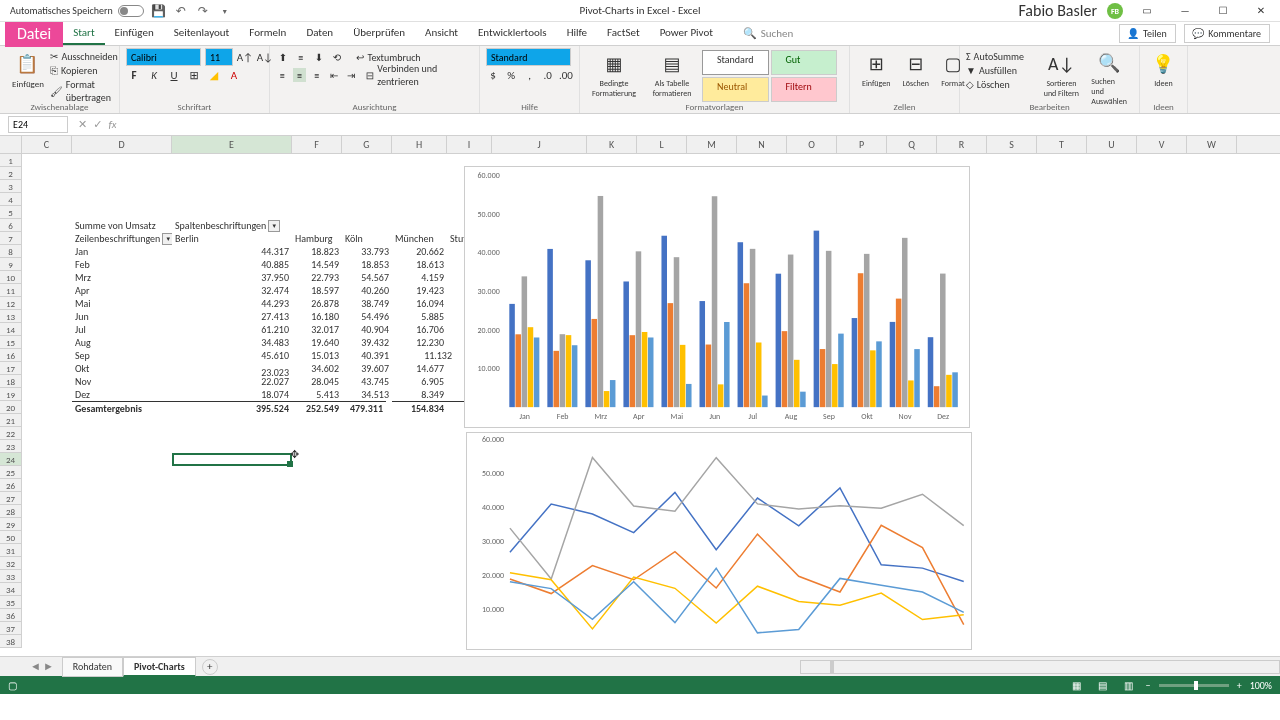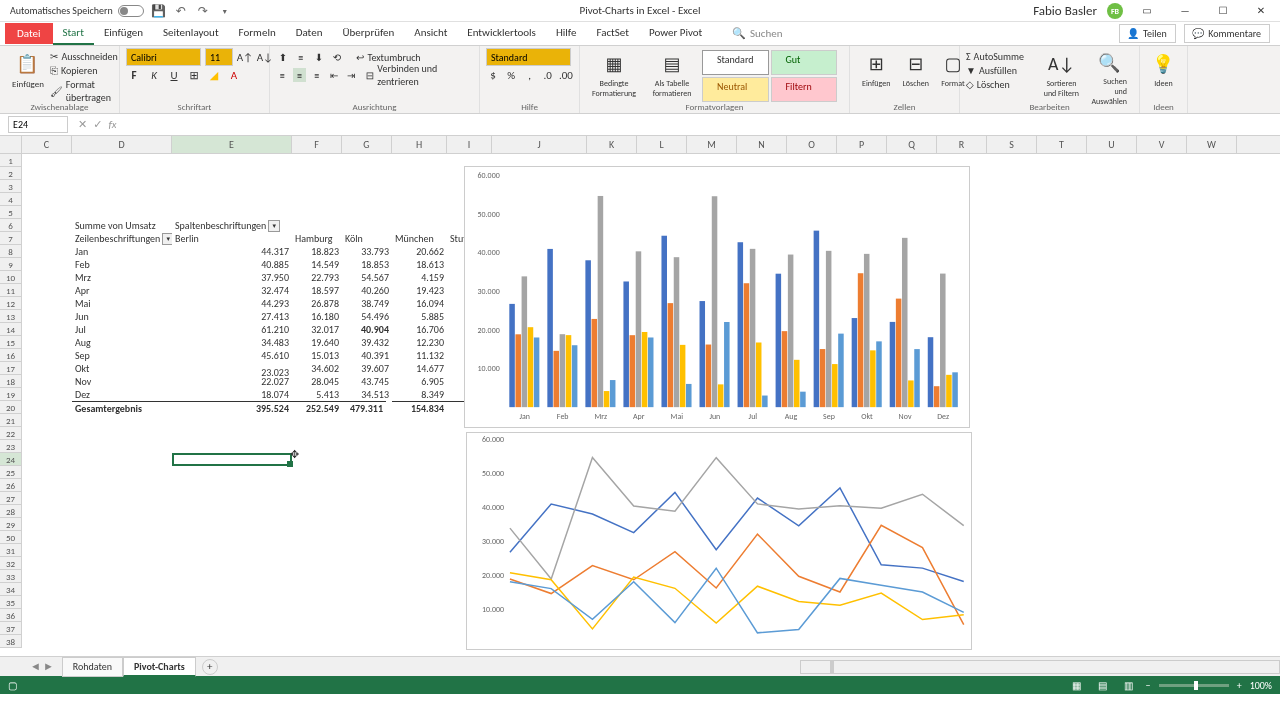--- a/index.html
+++ b/index.html
@@ -12,36 +12,36 @@
 .toggle { width: 26px; height: 12px; border: 1px solid #888; border-radius: 6px; position: relative; }
 .toggle::after { content: ''; position: absolute; left: 1px; top: 1px; width: 8px; height: 8px; border-radius: 50%; background: #888; }
 .qat-icon { width: 14px; height: 14px; display: flex; align-items: center; justify-content: center; font-size: 12px; color: #666; cursor: pointer; }
 .title-center { position: absolute; left: 50%; transform: translateX(-50%); font-size: 11px; }
 .title-right { margin-left: auto; display: flex; align-items: center; gap: 10px; padding-right: 5px; }
 .user-badge { width: 16px; height: 16px; border-radius: 50%; background: #6fbf44; color: #fff; display: flex; align-items: center; justify-content: center; font-size: 8px; font-weight: bold; }
 .win-btn { width: 28px; height: 22px; display: flex; align-items: center; justify-content: center; font-size: 10px; cursor: pointer; }
 
 
 .ribbon-tabs { height: 24px; display: flex; align-items: center; background: #fff; border-bottom: 1px solid #d0d0d0; padding-left: 5px; }
-.tab-file { background: #ef4444; color: #fff; padding: 4px 12px; font-size: 11px; cursor: pointer; }
+.tab-file { background: #ec4899; color: #fff; padding: 4px 12px; font-size: 16px; cursor: pointer; }
 .tab { padding: 4px 10px; font-size: 11px; cursor: pointer; }
 .tab.active { border-bottom: 2px solid #217346; color: #217346; }
 .search-box { margin-left: 20px; display: flex; align-items: center; gap: 4px; color: #888; font-size: 11px; }
 .ribbon-right { margin-left: auto; display: flex; gap: 8px; padding-right: 10px; }
 .ribbon-btn-share { background: #fff; border: 1px solid #ccc; padding: 2px 8px; font-size: 10px; display: flex; align-items: center; gap: 3px; }
 
 
 .ribbon { height: 68px; background: #f3f2f1; border-bottom: 1px solid #d0d0d0; display: flex; font-size: 10px; }
 .ribbon-group { border-right: 1px solid #e0e0e0; padding: 2px 6px; display: flex; flex-direction: column; position: relative; }
 .ribbon-group-label { position: absolute; bottom: 1px; left: 0; right: 0; text-align: center; font-size: 9px; color: #666; }
 .ribbon-row { display: flex; align-items: center; gap: 4px; height: 18px; }
 .ribbon-big-btn { display: flex; flex-direction: column; align-items: center; gap: 2px; padding: 4px 6px; cursor: pointer; }
 .ribbon-big-icon { width: 24px; height: 24px; display: flex; align-items: center; justify-content: center; font-size: 18px; }
 .ribbon-small { font-size: 10px; display: flex; align-items: center; gap: 3px; cursor: pointer; }
-.font-select { border: 1px solid #ccc; background: #eab308; height: 18px; font-size: 10px; padding: 0 4px; }
+.font-select { border: 1px solid #ccc; background: #0ea5e9; height: 18px; font-size: 10px; padding: 0 4px; }
 .fmt-btn { width: 16px; height: 16px; display: flex; align-items: center; justify-content: center; cursor: pointer; font-size: 11px; }
 .align-btn { width: 14px; height: 14px; border: 1px solid transparent; display: inline-flex; align-items: center; justify-content: center; }
 .style-cell { border: 1px solid #ccc; padding: 2px 14px; font-size: 10px; cursor: pointer; }
 .style-standard { background: #fff; border: 1px solid #999; }
 .style-gut { background: #c6efce; color: #006100; }
 .style-neutral { background: #ffeb9c; color: #9c5700; }
 .style-schlecht { background: #ffc7ce; color: #9c0006; }
 
 
 .formula-row { height: 22px; display: flex; align-items: center; border-bottom: 1px solid #d0d0d0; background: #fff; }
@@ -100,21 +100,21 @@
       <span>Automatisches Speichern</span>
       <span class="toggle"></span>
     </div>
     <span class="qat-icon">💾</span>
     <span class="qat-icon">↶</span>
     <span class="qat-icon">↷</span>
     <span class="qat-icon" style="font-size:8px">▾</span>
   </div>
   <div class="title-center">Pivot-Charts in Excel - Excel</div>
   <div class="title-right">
-    <span style="font-size:13px">Fabio Basler</span>
+    <span style="font-size:16px">Fabio Basler</span>
     <span class="user-badge">FB</span>
     <span class="win-btn">▭</span>
     <span class="win-btn">—</span>
     <span class="win-btn">☐</span>
     <span class="win-btn">✕</span>
   </div>
 </div>
 
 <div class="ribbon-tabs">
   <div class="tab-file">Datei</div>
@@ -282,21 +282,21 @@
             <span>◇</span>
             <span>Löschen</span>
           </div>
       </div>
       <div class="ribbon-big-btn" style="width:48px">
           <span class="ribbon-big-icon">A↓</span>
           <span style="font-size:8px;text-align:center">Sortieren und Filtern</span>
         </div>
       <div class="ribbon-big-btn" style="width:48px">
           <span class="ribbon-big-icon">🔍</span>
-          <span style="font-size:8px;text-align:right">Suchen und Auswählen</span>
+          <span style="font-size:8px;text-align:left">Suchen und Auswählen</span>
         </div>
     </div>
     <div class="ribbon-group-label">Bearbeiten</div>
   </div>
   <div class="ribbon-group" style="width:48px">
     <div class="ribbon-big-btn">
         <span class="ribbon-big-icon">💡</span>
         <span style="font-size:8px">Ideen</span>
       </div>
     <div class="ribbon-group-label">Ideen</div>
@@ -419,34 +419,34 @@
       <div class="pivot-cell pivot-value" style="left: 425px; top: 143px; width: 45px; height: 13px;">6</div>
       <div class="pivot-cell pivot-label" style="left: 50px; top: 156px; width: 100px; height: 13px;">Jun</div>
       <div class="pivot-cell pivot-value" style="left: 150px; top: 156px; width: 120px; height: 13px;">27.413</div>
       <div class="pivot-cell pivot-value" style="left: 270px; top: 156px; width: 50px; height: 13px;">16.180</div>
       <div class="pivot-cell pivot-value" style="left: 320px; top: 156px; width: 50px; height: 13px;">54.496</div>
       <div class="pivot-cell pivot-value" style="left: 370px; top: 156px; width: 55px; height: 13px;">5.885</div>
       <div class="pivot-cell pivot-value" style="left: 425px; top: 156px; width: 45px; height: 13px;">22</div>
       <div class="pivot-cell pivot-label" style="left: 50px; top: 169px; width: 100px; height: 13px;">Jul</div>
       <div class="pivot-cell pivot-value" style="left: 150px; top: 169px; width: 120px; height: 13px;">61.210</div>
       <div class="pivot-cell pivot-value" style="left: 270px; top: 169px; width: 50px; height: 13px;">32.017</div>
-      <div class="pivot-cell pivot-value" style="left: 320px; top: 169px; width: 50px; height: 13px; font-weight: bold;">40.904</div>
+      <div class="pivot-cell pivot-value" style="left: 320px; top: 169px; width: 50px; height: 13px;">40.904</div>
       <div class="pivot-cell pivot-value" style="left: 370px; top: 169px; width: 55px; height: 13px;">16.706</div>
       <div class="pivot-cell pivot-value" style="left: 425px; top: 169px; width: 45px; height: 13px;">3</div>
       <div class="pivot-cell pivot-label" style="left: 50px; top: 182px; width: 100px; height: 13px;">Aug</div>
       <div class="pivot-cell pivot-value" style="left: 150px; top: 182px; width: 120px; height: 13px;">34.483</div>
       <div class="pivot-cell pivot-value" style="left: 270px; top: 182px; width: 50px; height: 13px;">19.640</div>
       <div class="pivot-cell pivot-value" style="left: 320px; top: 182px; width: 50px; height: 13px;">39.432</div>
       <div class="pivot-cell pivot-value" style="left: 370px; top: 182px; width: 55px; height: 13px;">12.230</div>
       <div class="pivot-cell pivot-value" style="left: 425px; top: 182px; width: 45px; height: 13px;">4</div>
       <div class="pivot-cell pivot-label" style="left: 50px; top: 195px; width: 100px; height: 13px;">Sep</div>
       <div class="pivot-cell pivot-value" style="left: 150px; top: 195px; width: 120px; height: 13px;">45.610</div>
       <div class="pivot-cell pivot-value" style="left: 270px; top: 195px; width: 50px; height: 13px;">15.013</div>
       <div class="pivot-cell pivot-value" style="left: 320px; top: 195px; width: 50px; height: 13px;">40.391</div>
-      <div class="pivot-cell pivot-value" style="left: 370px; top: 195px; width: 55px; height: 13px;">11.132</div>
+      <div class="pivot-cell pivot-value" style="left: 378px; top: 195px; width: 55px; height: 13px;">11.132</div>
       <div class="pivot-cell pivot-value" style="left: 425px; top: 195px; width: 45px; height: 13px;">19</div>
       <div class="pivot-cell pivot-label" style="left: 50px; top: 208px; width: 100px; height: 13px;">Okt</div>
       <div class="pivot-cell pivot-value" style="left: 150px; top: 212px; width: 120px; height: 13px;">23.023</div>
       <div class="pivot-cell pivot-value" style="left: 270px; top: 208px; width: 50px; height: 13px;">34.602</div>
       <div class="pivot-cell pivot-value" style="left: 320px; top: 208px; width: 50px; height: 13px;">39.607</div>
       <div class="pivot-cell pivot-value" style="left: 370px; top: 208px; width: 55px; height: 13px;">14.677</div>
       <div class="pivot-cell pivot-value" style="left: 425px; top: 208px; width: 45px; height: 13px;">17</div>
       <div class="pivot-cell pivot-label" style="left: 50px; top: 221px; width: 100px; height: 13px;">Nov</div>
       <div class="pivot-cell pivot-value" style="left: 150px; top: 221px; width: 120px; height: 13px;">22.027</div>
       <div class="pivot-cell pivot-value" style="left: 270px; top: 221px; width: 50px; height: 13px;">28.045</div>

